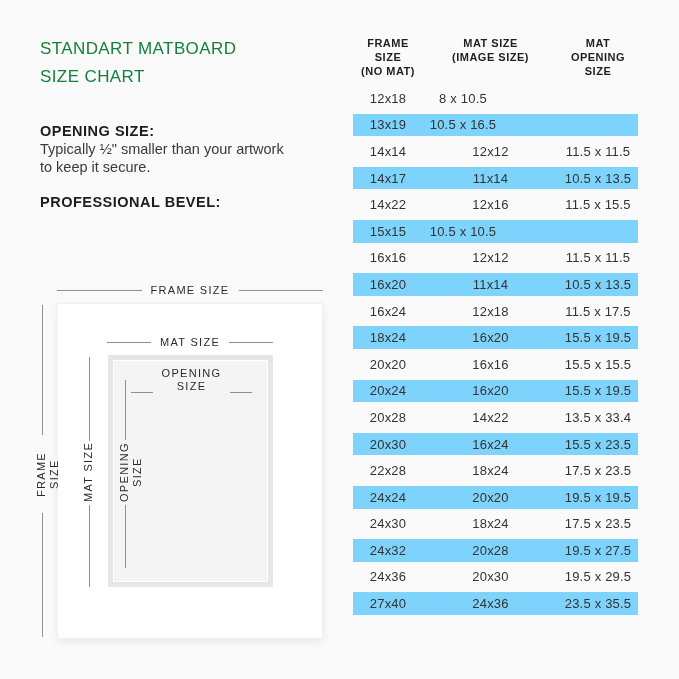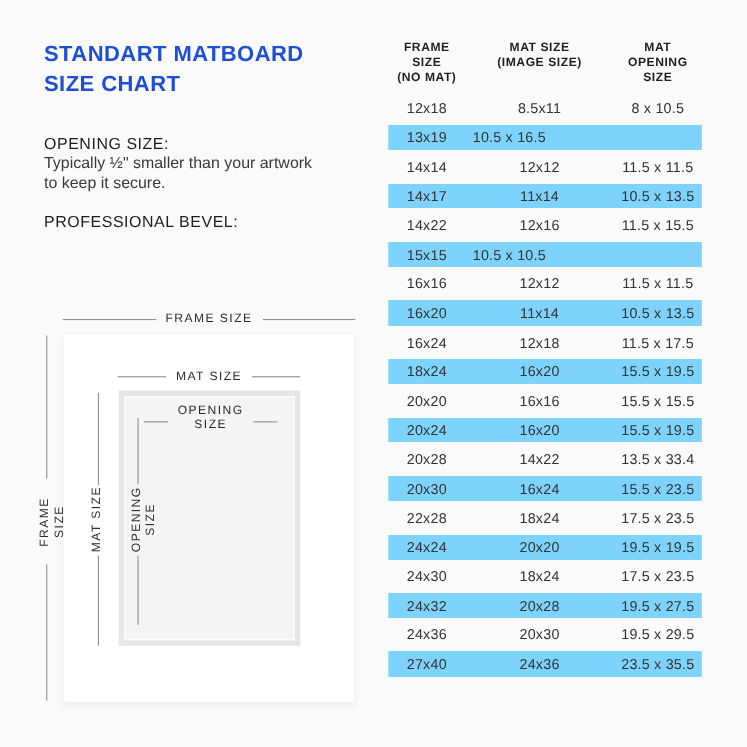--- a/index.html
+++ b/index.html
@@ -11,26 +11,26 @@
     background: #fafafa;
     font-family: "Liberation Sans", sans-serif;
     color: #2e2e2e;
     overflow: hidden;
   }
   .abs { position: absolute; }
 
   
   .title {
     left: 40px; top: 35px; width: 300px;
-    font-size: 20px; line-height: 28px; font-weight: 700;
-    letter-spacing: 0.4px; color: #1d4ed8; white-space: pre-line;
+    font-size: 17px; line-height: 28px; font-weight: 400;
+    letter-spacing: 0.4px; color: #15803d; white-space: pre-line;
   }
   .sec-heading {
     left: 40px; width: 300px;
-    font-size: 14.5px; font-weight: 400; letter-spacing: 0.5px;
+    font-size: 14.5px; font-weight: 700; letter-spacing: 0.5px;
     color: #1d1d1d;
   }
   .sec-body {
     left: 40px; width: 310px;
     font-size: 14.5px; line-height: 18px; color: #3a3a3a;
     white-space: pre-line;
   }
   .heading-1 { top: 123px; }
   .body-1 { top: 140px; }
   .heading-2 { top: 194px; }
@@ -52,21 +52,21 @@
   }
   .mat-hlabel { left: 107px; top: 336px; width: 166px; height: 13px; }
   .mat-rect {
     left: 108px; top: 355px; width: 165px; height: 232px;
     background: #f4f4f4; border: 5px solid #e6e6e6;
   }
   .mat-bevel {
     position: absolute; inset: 0;
     border: 1px solid rgba(255,255,255,0.95);
   }
-  .opening-hlabel { left: 131px; top: 367px; width: 121px; align-items: center; }
+  .opening-hlabel { left: 131px; top: 367px; width: 121px; align-items: flex-end; }
   .opening-hlabel .line { margin-top: 6px; }
 
   .vline { width: 1px; background: #8f8f8f; }
   .v-frame-top    { left: 42px;  top: 305px; height: 130px; }
   .v-frame-bottom { left: 42px;  top: 513px; height: 124px; }
   .v-mat-top      { left: 89px;  top: 357px; height: 84px; }
   .v-mat-bottom   { left: 89px;  top: 505px; height: 82px; }
   .v-open-top     { left: 125px; top: 380px; height: 60px; }
   .v-open-bottom  { left: 125px; top: 505px; height: 63px; }
 
@@ -161,21 +161,20 @@
 (NO MAT)</div>
     <div class="th c2">MAT SIZE
 (IMAGE SIZE)</div>
     <div class="th c3">MAT OPENING
 SIZE</div>
   </div>
 
   <div class="abs table-body">
       <div class="t-row odd">
         <div class="td c1">12x18</div>
-        <div class="td c2">8.5x11</div>
         <div class="td c3">8 x 10.5</div>
       </div>
       <div class="t-row even">
         <div class="td c1">13x19</div>
         <div class="td c3">10.5 x 16.5</div>
       </div>
       <div class="t-row odd">
         <div class="td c1">14x14</div>
         <div class="td c2">12x12</div>
         <div class="td c3">11.5 x 11.5</div>

